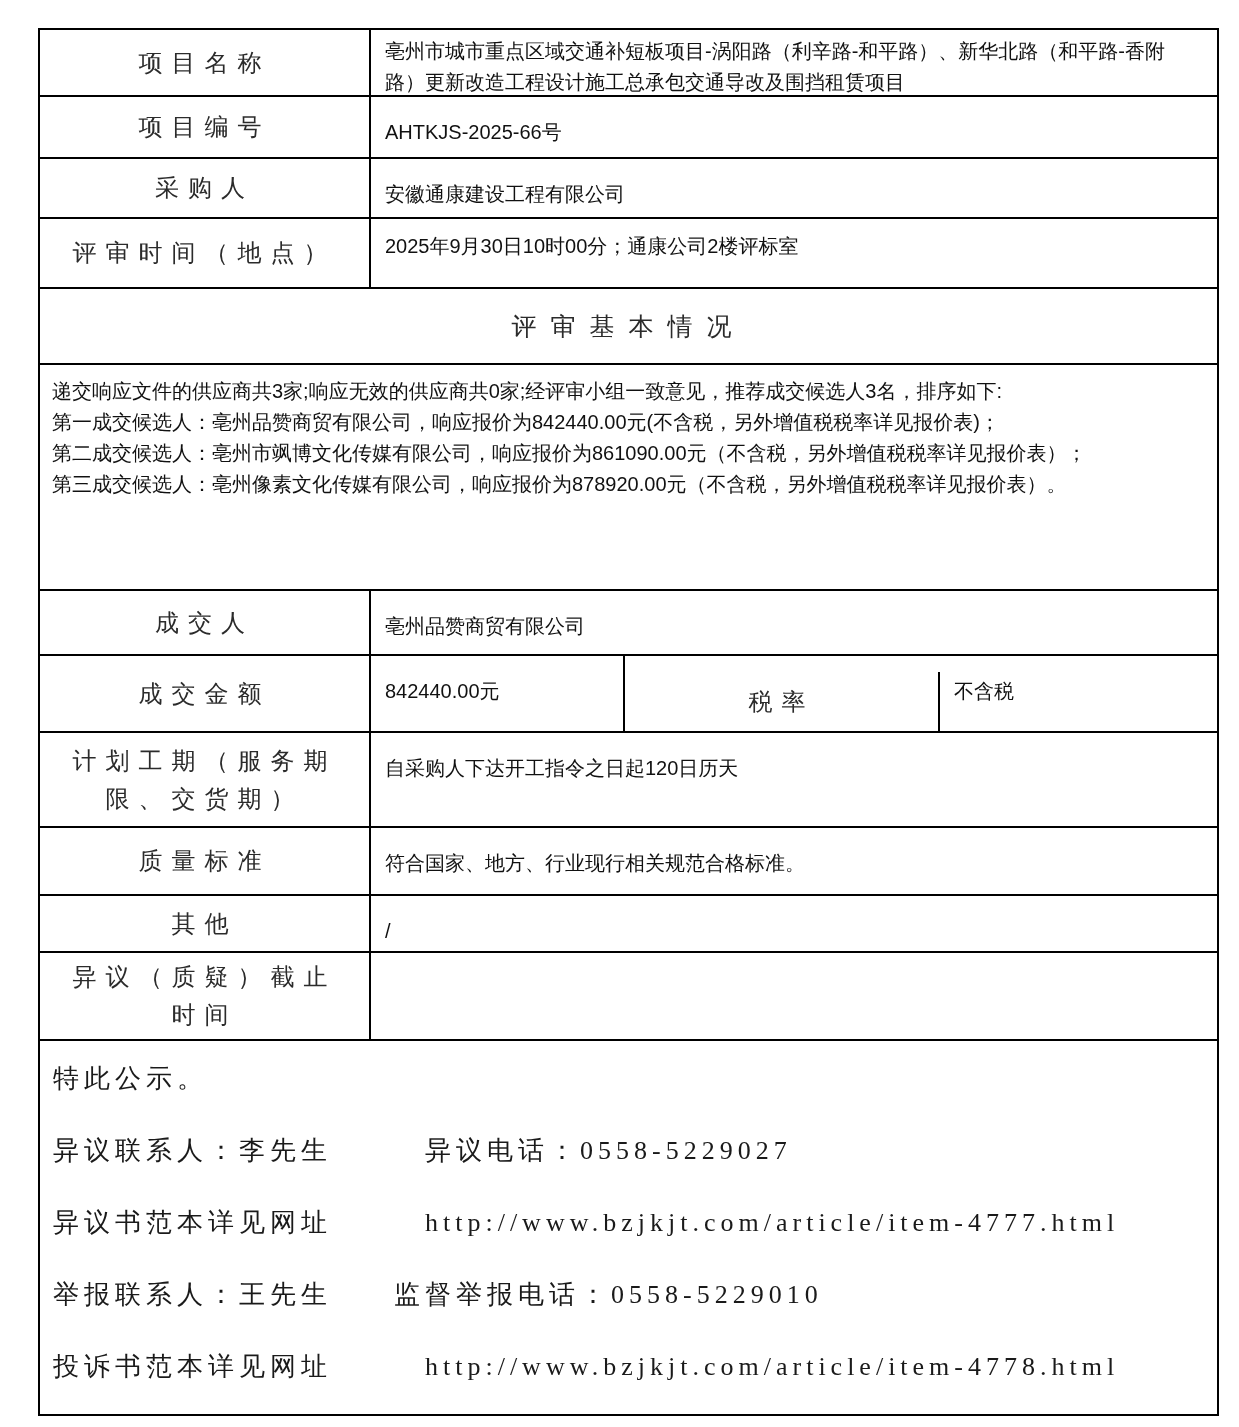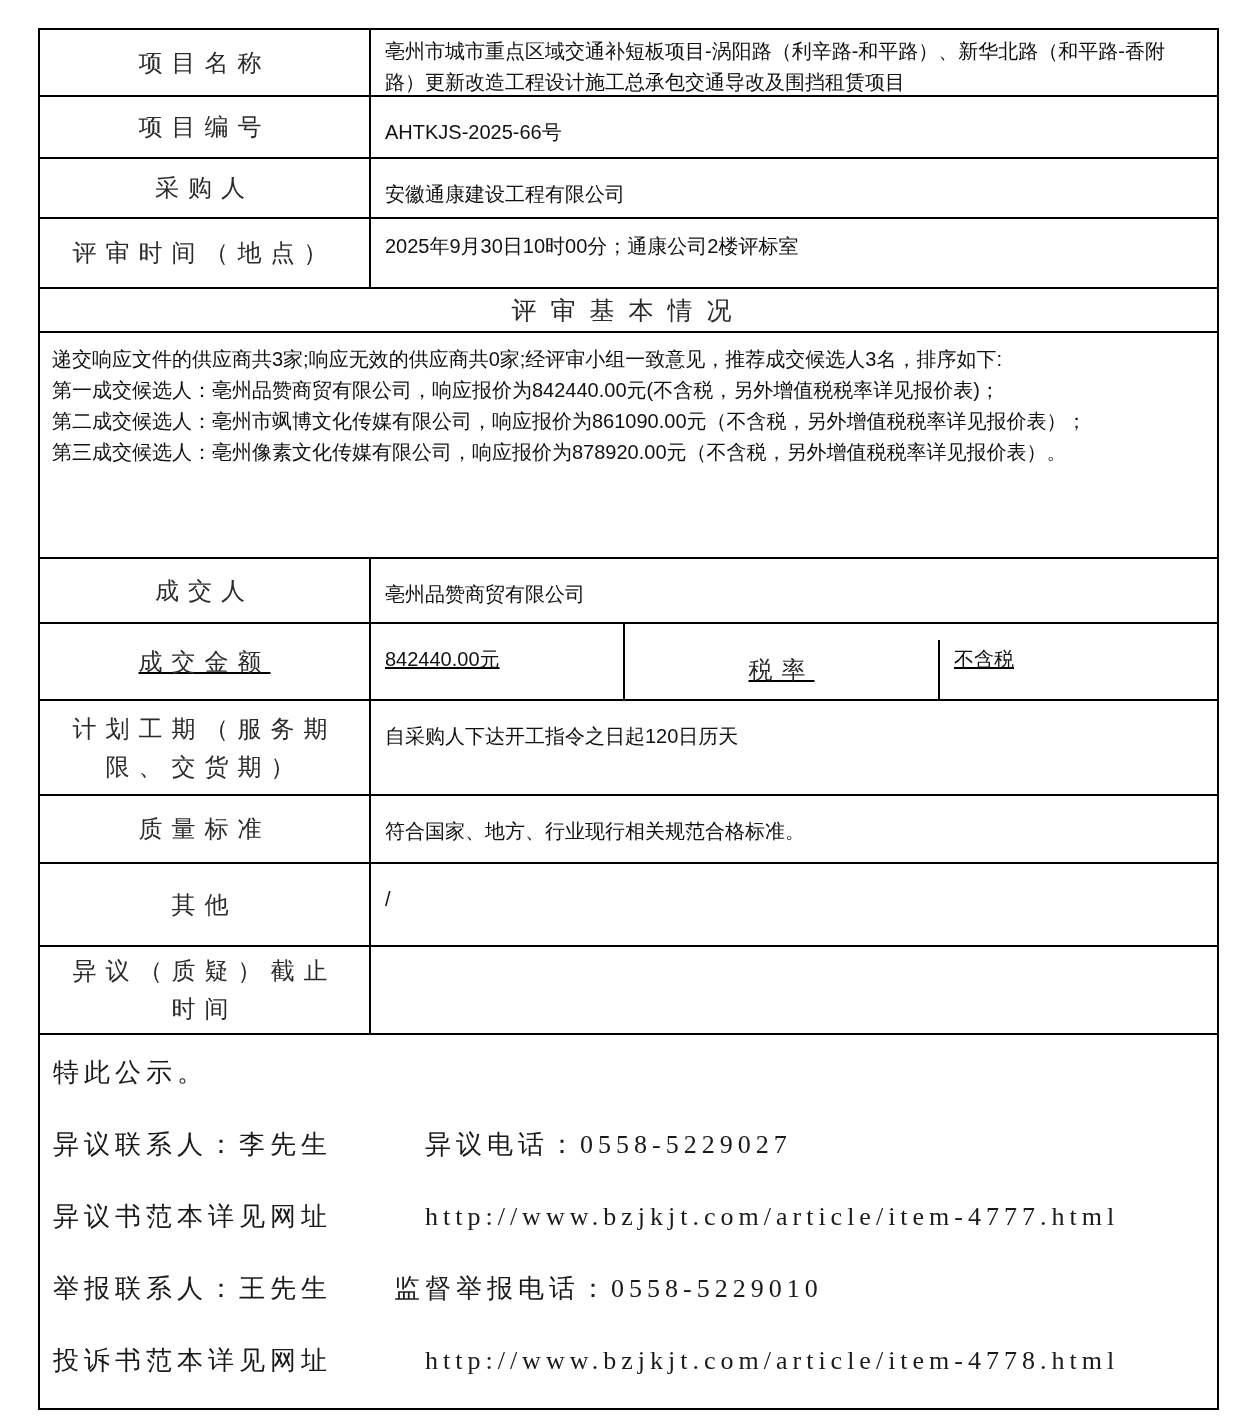--- a/index.html
+++ b/index.html
@@ -68,27 +68,27 @@
     letter-spacing: 5px;
     line-height: 32px;
     margin-bottom: 40px;
     white-space: pre-wrap;
   }
   
   .r-project-name  { height: 67px; }
   .r-project-no    { height: 62px; }
   .r-purchaser     { height: 60px; }
   .r-review-time   { height: 70px; }
-  .r-section-head  { height: 44px; }
+  .r-section-head  { height: 76px; }
   .r-review-body   { height: 226px; }
   .r-winner        { height: 65px; }
-  .r-amount        { height: 77px; text-decoration: underline; }
+  .r-amount        { height: 77px; }
   .r-duration      { height: 95px; }
   .r-quality       { height: 68px; }
-  .r-other         { height: 83px; }
+  .r-other         { height: 57px; }
   .r-deadline      { height: 88px; }
   .r-footer        { height: 373px; }
 </style>
 </head>
 <body>
 
 <div class="tbl">
 
   <div class="row r-project-name">
     <div class="label-cell">项目名称</div>

